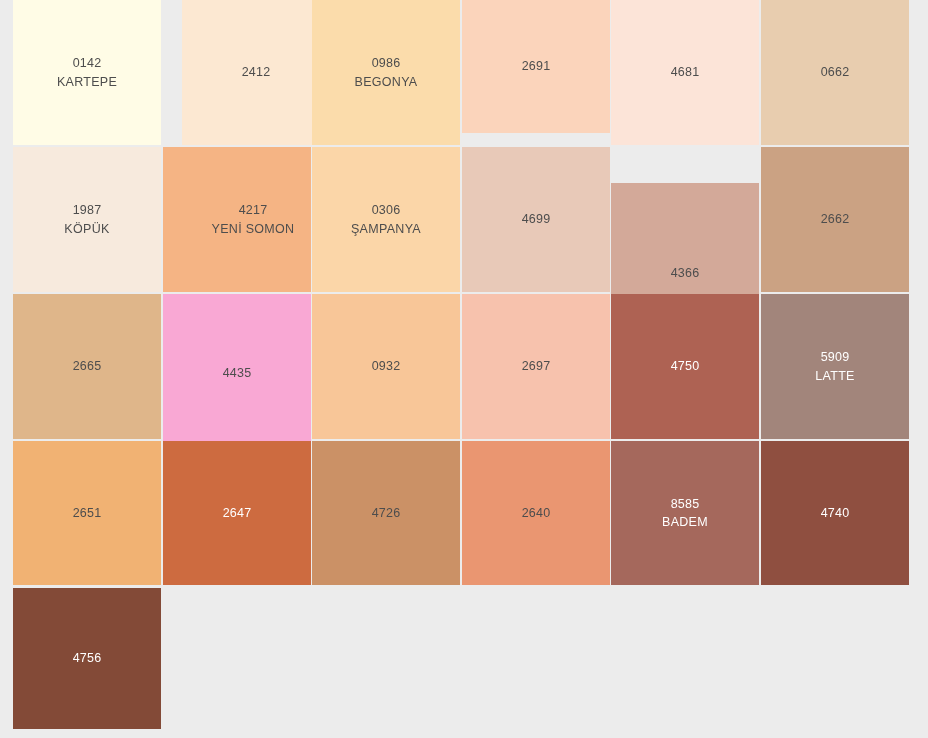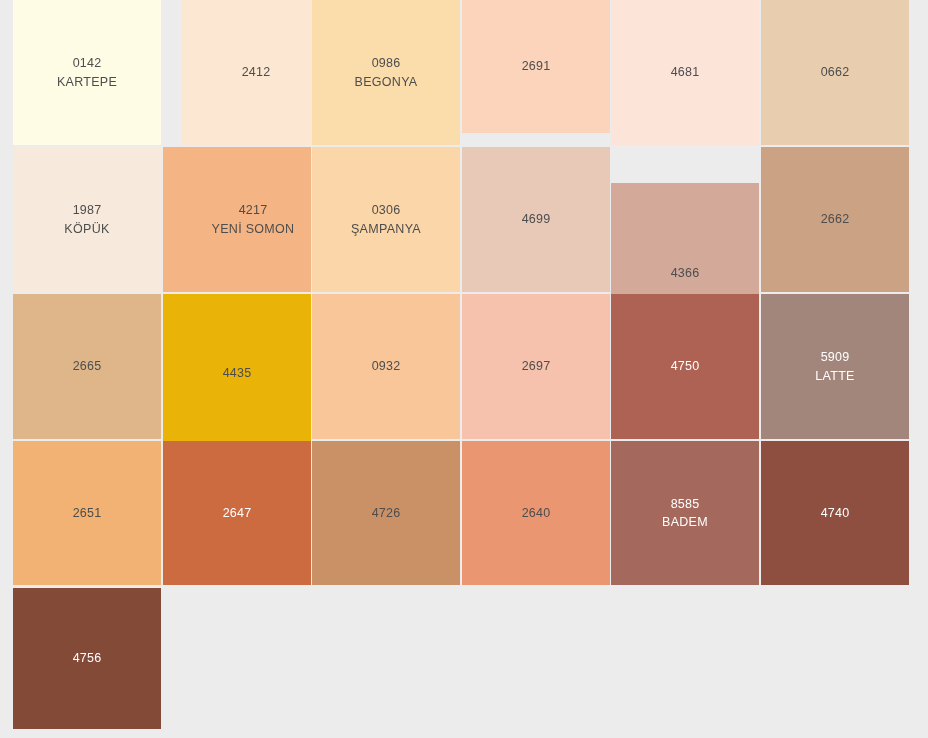--- a/index.html
+++ b/index.html
@@ -89,21 +89,21 @@
     </div>
     <div class="swatch light" style="left: 611px; top: 147px; width: 148px; height: 180px; background: rgb(211, 169, 153); margin-top: 36px;">
       <span class="code">4366</span>
     </div>
     <div class="swatch light" style="left: 761px; top: 147px; width: 148px; height: 145px; background: rgb(203, 162, 131);">
       <span class="code">2662</span>
     </div>
     <div class="swatch light" style="left: 13px; top: 294px; width: 148px; height: 145px; background: rgb(223, 182, 138);">
       <span class="code">2665</span>
     </div>
-    <div class="swatch light" style="left: 163px; top: 294px; width: 148px; height: 158px; background: #eab308;">
+    <div class="swatch light" style="left: 163px; top: 294px; width: 148px; height: 158px; background: #f9a8d4;">
       <span class="code">4435</span>
     </div>
     <div class="swatch light" style="left: 312px; top: 294px; width: 148px; height: 145px; background: rgb(248, 198, 152);">
       <span class="code">0932</span>
     </div>
     <div class="swatch light" style="left: 462px; top: 294px; width: 148px; height: 145px; background: rgb(247, 194, 173);">
       <span class="code">2697</span>
     </div>
     <div class="swatch dark" style="left: 611px; top: 294px; width: 148px; height: 145px; background: rgb(174, 98, 83);">
       <span class="code">4750</span>

